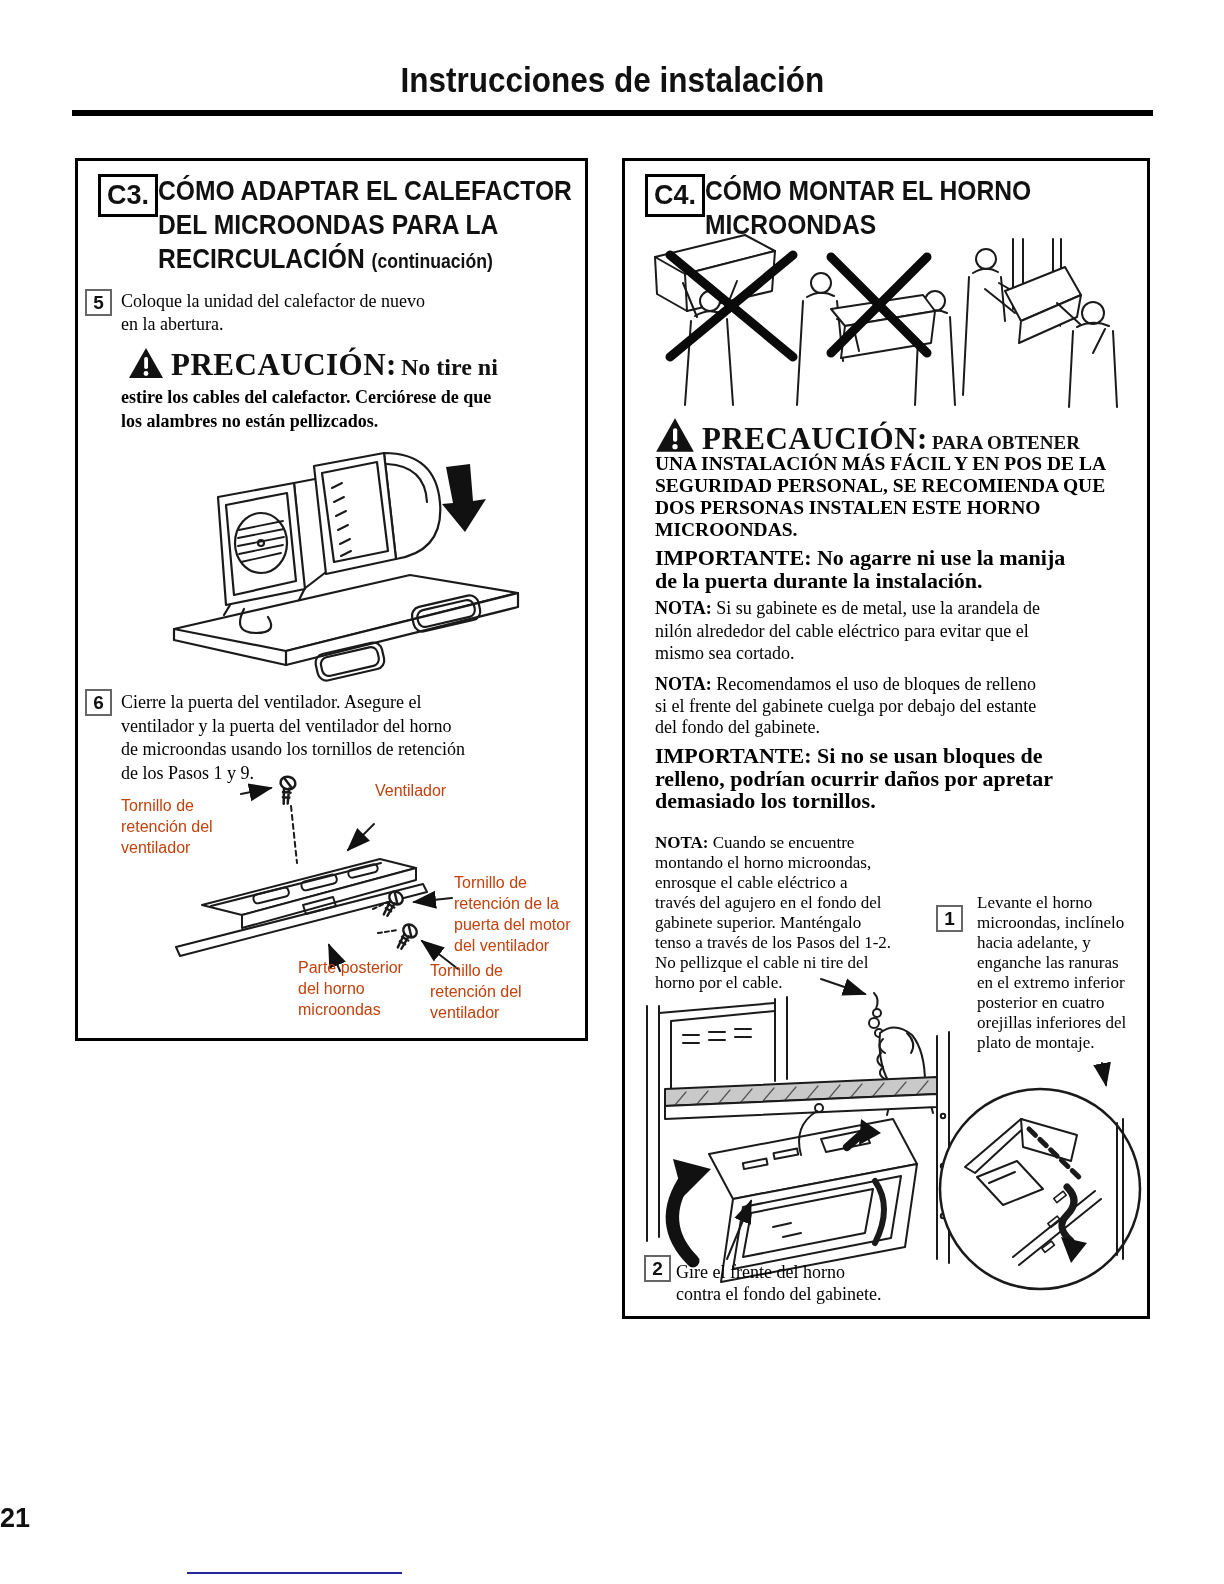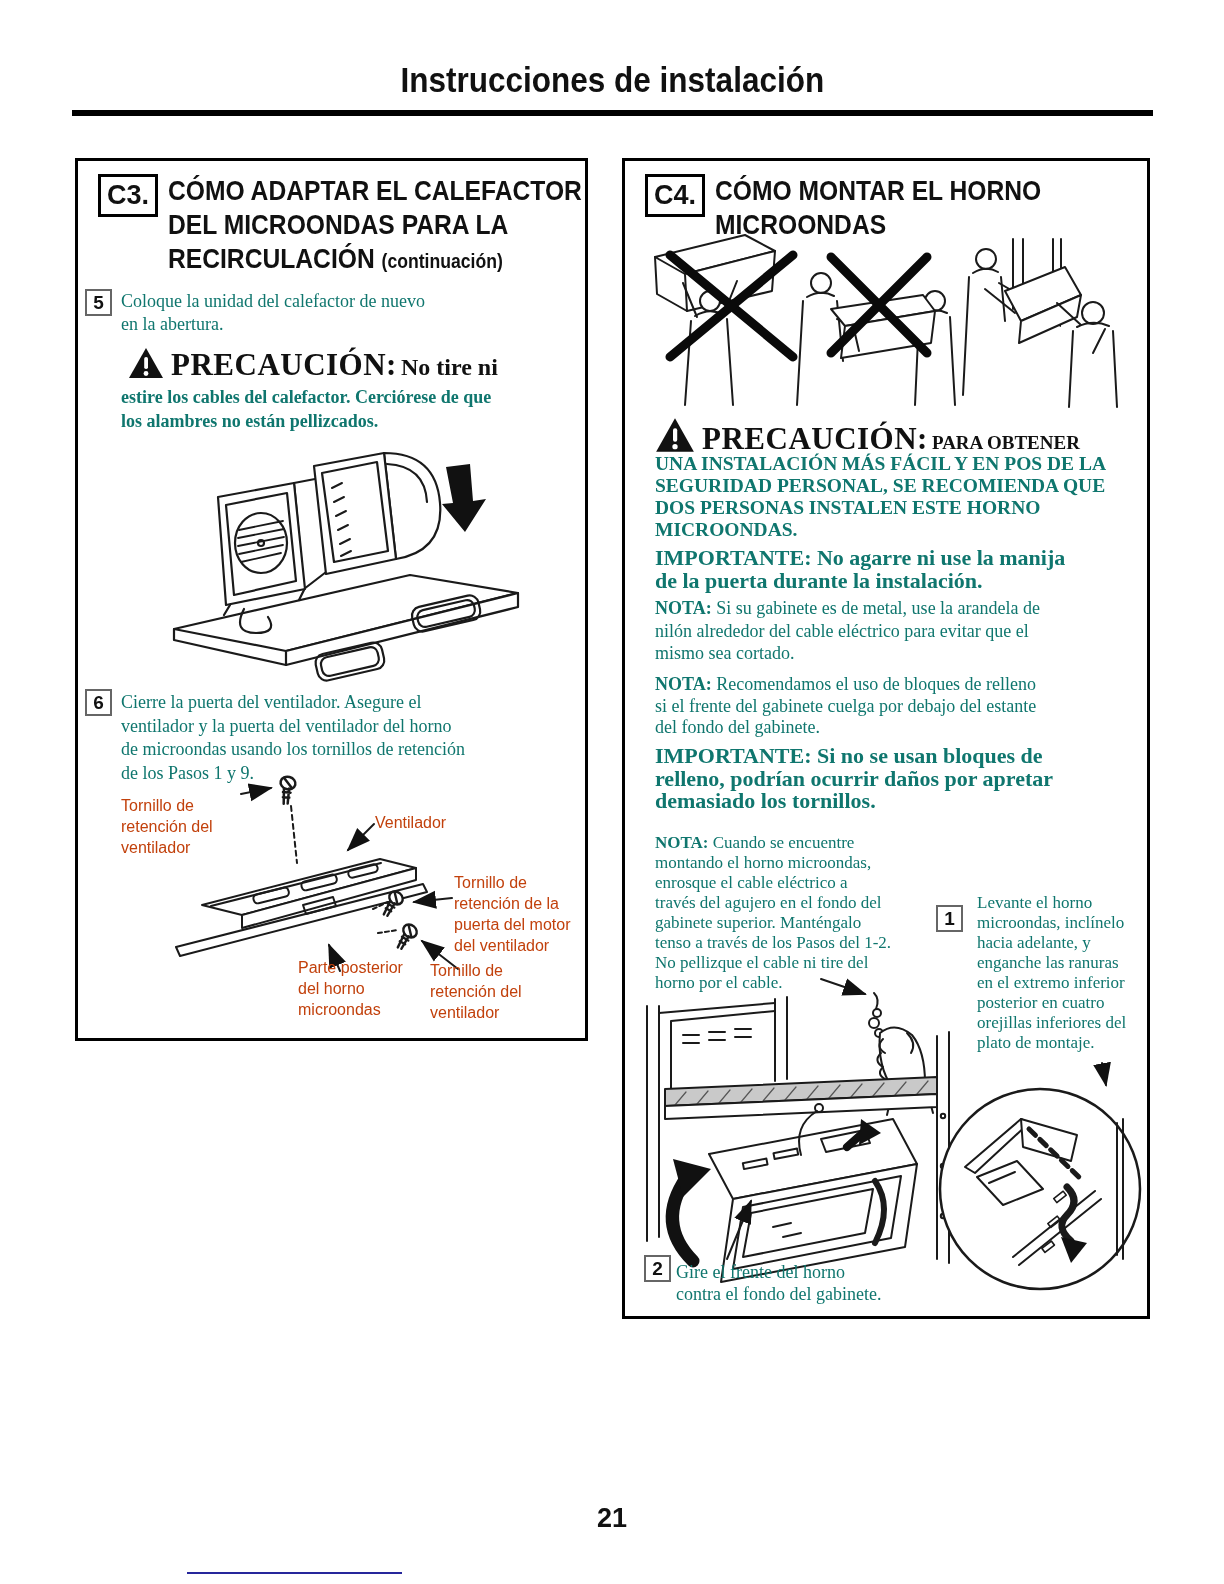--- a/index.html
+++ b/index.html
@@ -6,32 +6,32 @@
 html,body{width:1224px;height:1584px}
 body{position:relative;background:#fff;color:#111;font-family:"Liberation Sans",sans-serif;overflow:hidden}
 .cond{display:inline-block;transform:scaleX(0.88);transform-origin:0 50%;white-space:nowrap}
 #title{position:absolute;top:60px;left:0;width:100%;text-align:center;font-weight:bold;font-size:35px}
 #title .cond{transform:scaleX(0.9);transform-origin:50% 50%}
 #title-rule{position:absolute;left:72px;top:110px;width:1081px;height:6px;background:#000}
 .box{position:absolute;border:3px solid #000;background:#fff}
 #box-c3{left:75px;top:158px;width:513px;height:883px}
 #box-c4{left:622px;top:158px;width:528px;height:1161px}
 .boxsvg{position:absolute;left:0;top:0;width:100%;height:100%}
-.sec-head{position:absolute;display:flex;align-items:flex-start;gap:10px}
+.sec-head{position:absolute;display:flex;align-items:flex-start;}
 .sec-label{border:3px solid #000;font-weight:bold;font-size:27px;padding:0 6px;line-height:37px;display:inline-block;background:#fff}
 .sec-title{font-weight:bold;font-size:28px;line-height:34px}
 .sec-title .suffix{font-size:20px}
 .stepnum{position:absolute;width:27px;height:27px;border:2px solid #666;font-weight:bold;font-size:19px;line-height:23px;text-align:center;background:#fff}
-.ser{font-family:"Liberation Serif",serif;font-size:18px;line-height:22.5px;color:#0f766e;position:absolute}
+.ser{font-family:"Liberation Serif",serif;font-size:18px;line-height:22.5px;color:#000000;position:absolute}
 .b{font-weight:bold}
 .caut-line1{position:absolute;white-space:nowrap;font-family:"Liberation Serif",serif}
 .caut-head{font-weight:bold;font-size:31px;letter-spacing:0.5px}
 .caut-lead{font-weight:bold;font-size:24px}
 .lbl{position:absolute;font-size:16px;line-height:21px;color:#c2410c}
-#footer{position:absolute;left:0;top:1503px;width:100%;text-align:center;font-weight:bold;font-size:27px}
+#footer{position:absolute;left:0;top:1503px;width:100%;text-align:left;font-weight:bold;font-size:27px}
 #blue-line{position:absolute;left:187px;top:1572px;width:215px;height:2px;background:#26269b}
 .tri{display:inline-block;vertical-align:-4px;margin-right:7px}
 </style>
 </head>
 <body>
 
 <div id="title"><span class="cond">Instrucciones de instalación</span></div>
 <div id="title-rule"></div>
 
 <section class="box" id="box-c3">
@@ -153,21 +153,21 @@
 
   <div class="stepnum" style="left:7px;top:528px">6</div>
   <div class="ser" style="left:43px;top:530px;line-height:23.5px">
     <div>Cierre la puerta del ventilador. Asegure el</div>
     <div>ventilador y la puerta del ventilador del horno</div>
     <div>de microondas usando los tornillos de retención</div>
     <div>de los Pasos 1 y 9.</div>
   </div>
 
   <div class="lbl" style="left:43px;top:634px;width:116px">Tornillo de retención del ventilador</div>
-  <div class="lbl" style="left:297px;top:651px;width:110px">Ventilador</div>
+  <div class="lbl" style="left:297px;top:619px;width:110px">Ventilador</div>
   <div class="lbl" style="left:376px;top:711px;width:136px">Tornillo de retención de la puerta del motor del ventilador</div>
   <div class="lbl" style="left:220px;top:796px;width:126px">Parte posterior del horno microondas</div>
   <div class="lbl" style="left:352px;top:799px;width:118px">Tornillo de retención del ventilador</div>
 </section>
 
 <section class="box" id="box-c4">
   <svg class="boxsvg" viewBox="0 0 522 1155">
     <defs>
       <marker id="ahR" markerWidth="13" markerHeight="11" refX="11" refY="5" orient="auto">
           <path d="M0,0.5 L12,5 L0,9.5 Z" fill="#111"></path>

